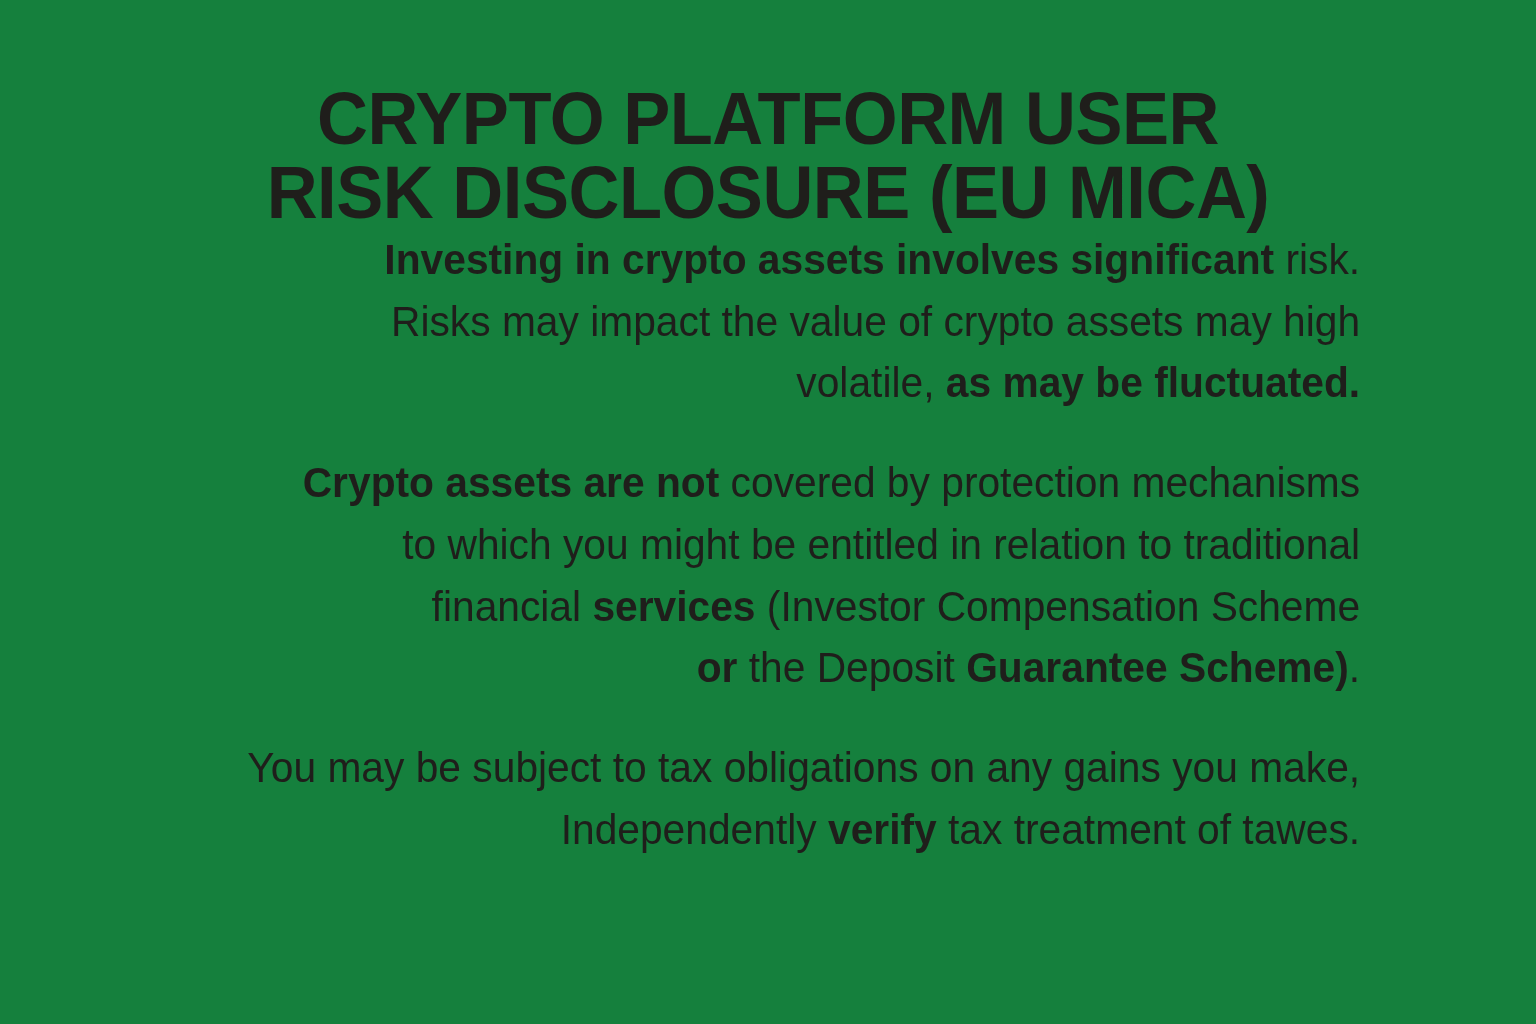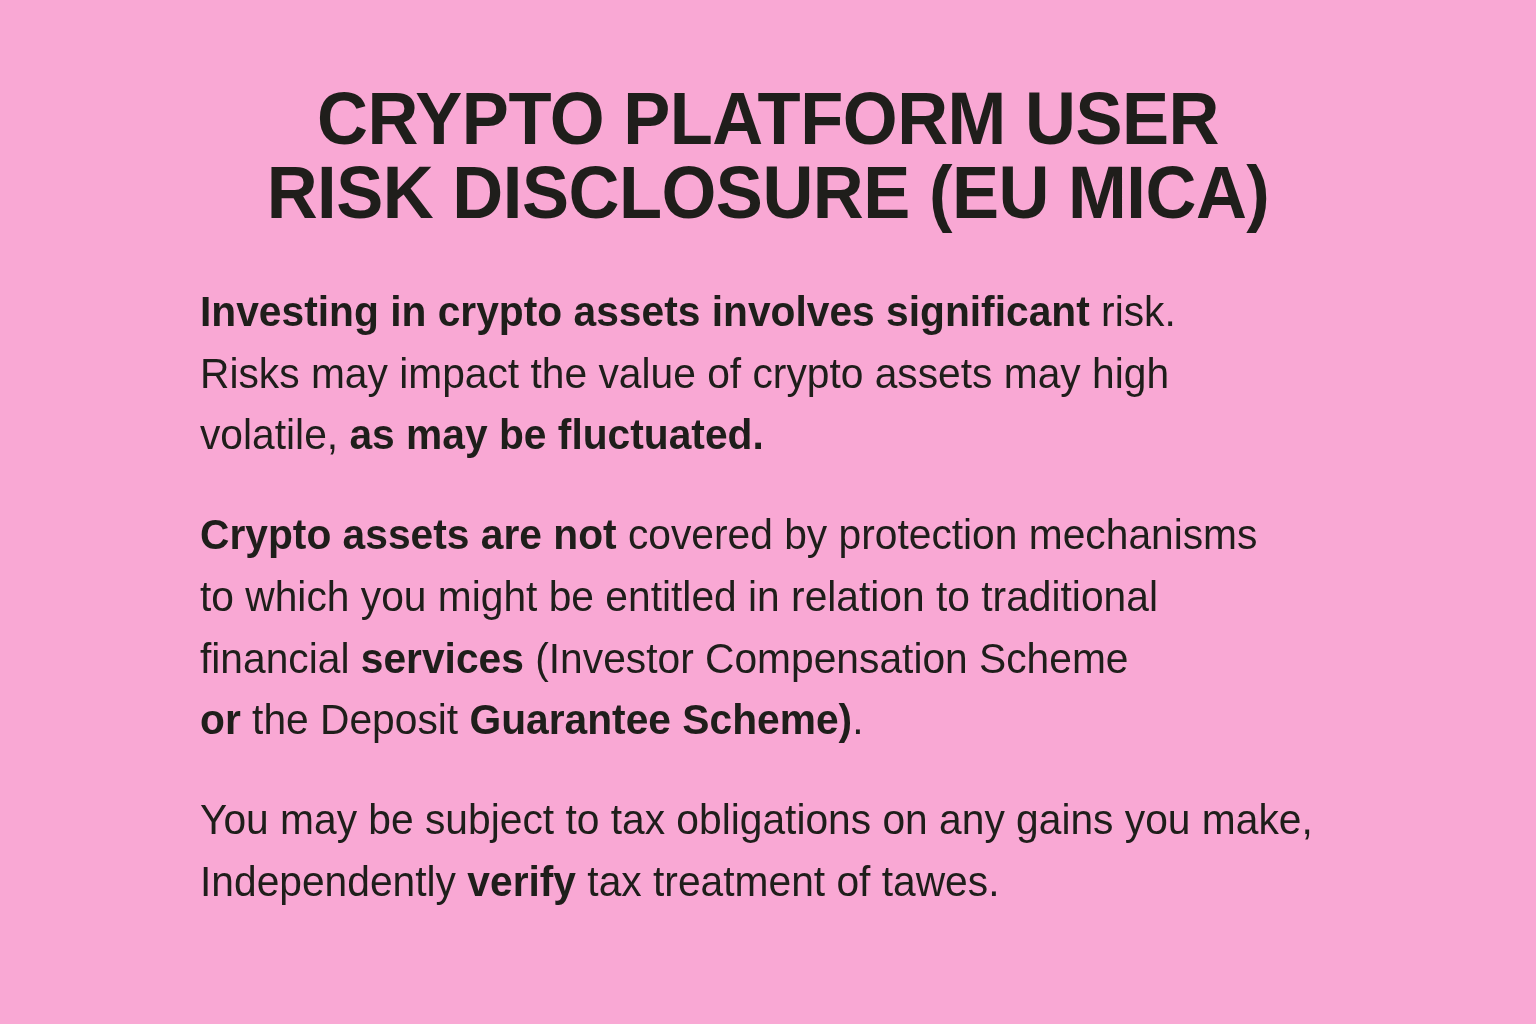--- a/index.html
+++ b/index.html
@@ -13,43 +13,43 @@
     font-family: "Liberation Sans", sans-serif;
     color: #1c1c1a;
     overflow: hidden;
   }
   .page {
     position: relative;
     width: 1536px;
     height: 1024px;
     box-sizing: border-box;
     padding: 60px 100px 40px 100px;
-    background: #f9a8d4;
+    background: #15803d;
   }
   .title {
     text-align: center;
     font-weight: bold;
     font-size: 75px;
     line-height: 0.98;
     letter-spacing: -0.5px;
     color: #1f1e1b;
     margin: 22px 0 0 0;
     padding: 0 10px;
     font-stretch: condensed;
     transform: scaleX(0.94);
     transform-origin: center top;
   }
   .title-line {
     display: block;
     white-space: nowrap;
   }
   .body-block {
-    margin-top: 52px;
     padding-left: 100px;
     padding-right: 40px;
+    text-align: right;
   }
   .para {
     font-size: 42px;
     line-height: 1.47;
     color: #1f1e1b;
     margin: 0 0 38px 0;
     max-width: 1230px;
     transform: scaleX(0.97);
     transform-origin: left top;
   }

